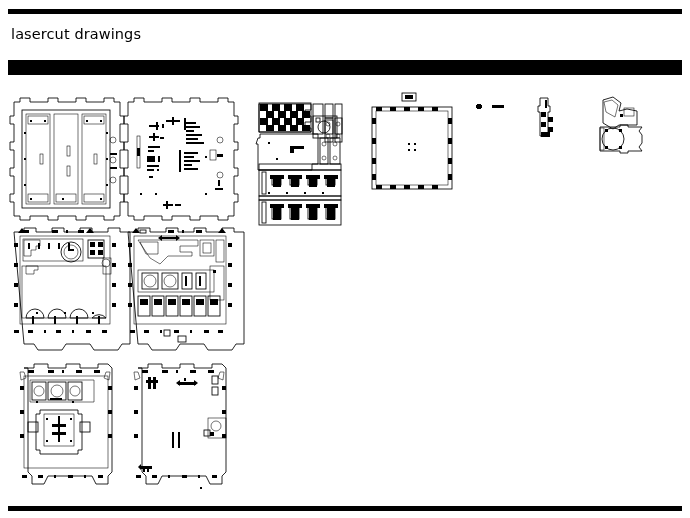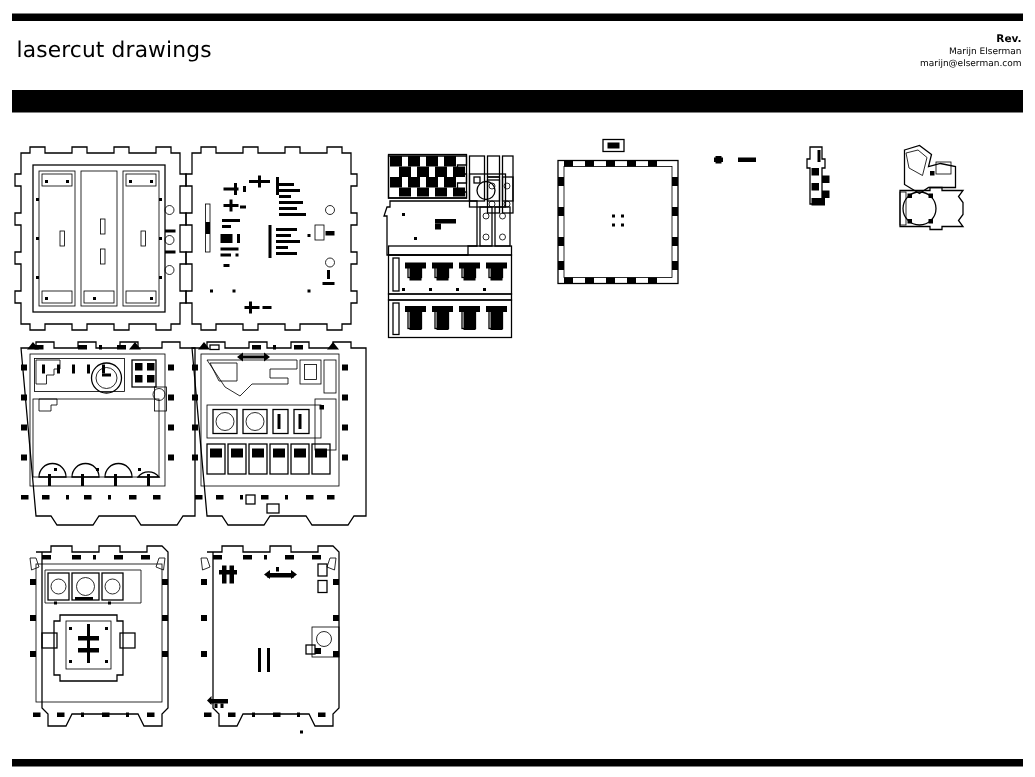--- a/index.html
+++ b/index.html
@@ -84,25 +84,20 @@
 </style>
 </head>
 <body>
 
 <div id="page">
 
   <div class="rule" id="rule-top"></div>
 
   <div id="doc-title">lasercut drawings</div>
 
-  <div id="revision-block">
-    <span id="rev-label">Rev.</span>
-    <span id="rev-author">Marijn Elserman</span>
-    <span id="rev-contact">marijn@elserman.com</span>
-  </div>
 
   <div class="rule" id="rule-mid"></div>
 
   <div id="drawing-area">
     <svg id="drawing-svg" viewBox="0 0 690 420" xmlns="http://www.w3.org/2000/svg">
 
       <g>
         <path class="part" d="M14 22 h6 v-4 h10 v4 h18 v-4 h10 v4 h18 v-4 h10 v4 h18 v-4 h10 v4 h6
                               v14 h4 v8 h-4 v18 h4 v8 h-4 v18 h4 v8 h-4 v18 h4 v8 h-4 v14
                               h-6 v4 h-10 v-4 h-18 v4 h-10 v-4 h-18 v4 h-10 v-4 h-18 v4 h-10 v-4 h-6

